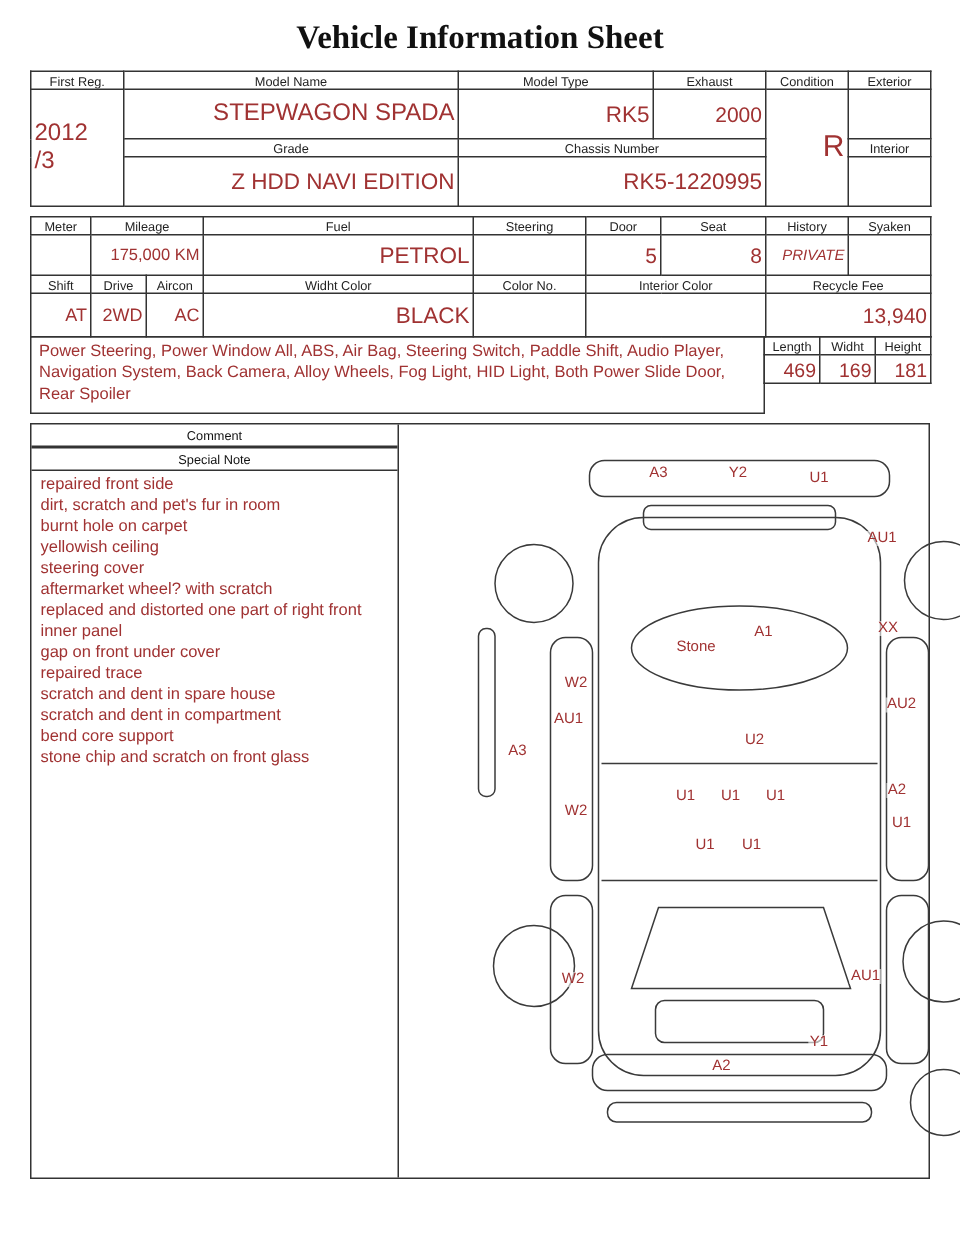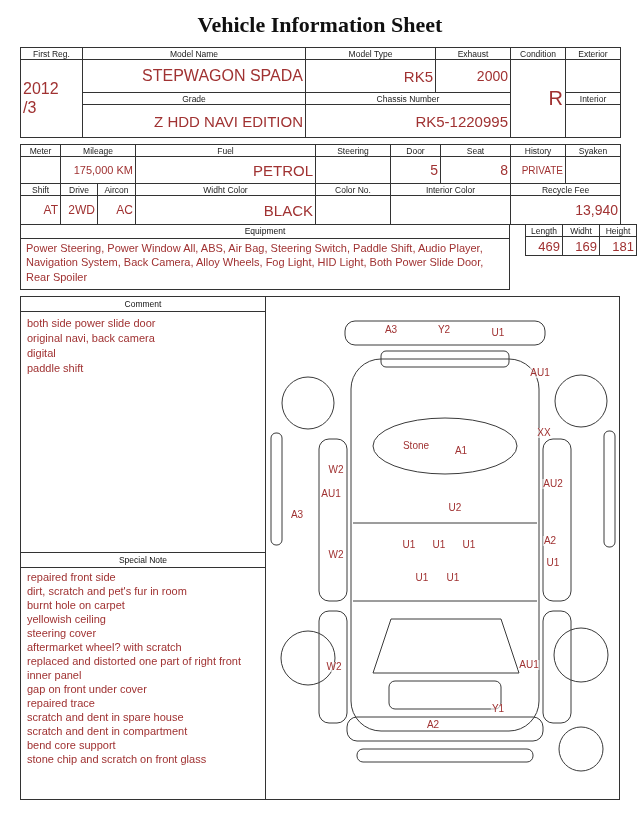--- a/index.html
+++ b/index.html
@@ -23,35 +23,35 @@
     font-weight: 400; font-size: 8.5px; color: #222; text-align: center;
     vertical-align: middle; white-space: nowrap;
   }
   tr.hrow th { height: 12px; }
   tr.vrow1 td { height: 33px; }
   tr.vrow2 td { height: 27px; }
   tr.vrow3 td { height: 29px; }
   .val { color: var(--accent); text-align: right; vertical-align: middle; }
   .v20 { font-size: 20px; } .v16 { font-size: 16px; } .v15 { font-size: 15px; }
   .v14 { font-size: 14px; } .v13 { font-size: 13px; } .v12 { font-size: 12px; }
-  .v11 { font-size: 11px; } .v10 { font-size: 10px; }
+  .v11 { font-size: 11px; } .v10 { font-size: 10px; font-style: italic; }
   td.first-reg { text-align: left; padding-left: 6px; font-size: 16px; white-space: pre-line; line-height: 1.15; }
   .gap { height: 6px; }
 
   .equip-row { display: flex; width: 600px; margin: -1px 0 0 20px; }
   .equip-left { width: 490px; border: 1px solid var(--border); }
   .equip-header { border-bottom: 1px solid var(--border); text-align: center; font-size: 8.5px; padding: 1px 0 2px; }
   .equip-text { font-size: 11px; line-height: 1.3; padding: 2px 5px; height: 50px; text-align: left; color: var(--accent); }
   .equip-right { width: 111px; margin-left: -1px; }
-  table.dims { margin-left: 16px; width: 111px; }
+  table.dims { margin-left: 0; width: 111px; }
   tr.dimv td { height: 19px; }
 
   .main {
     display: flex; width: 600px; height: 504px;
-    margin: 6px 0 0 20px; border: 1px solid var(--border);
+    margin: 6px 0 0 20px; border: 1px solid var(--border); gap: 48px;
   }
   .left-col { width: 245px; border-right: 1px solid var(--border); display: flex; flex-direction: column; }
   .box-header { text-align: center; font-size: 8.5px; padding: 2px 0; border-bottom: 1px solid var(--border); }
   .note-h { border-top: 1px solid var(--border); }
   .comment-body { color: var(--accent); font-size: 11px; line-height: 1.35; padding: 4px 6px; white-space: pre-line; height: 240px; text-align: left; }
   .note-body { color: var(--accent); font-size: 11px; line-height: 1.27; padding: 3px 6px; white-space: pre-line; flex: 1; text-align: left; }
 
   .diagram { position: relative; flex: 1; }
   .stage { position: absolute; left: -3px; top: 16px; width: 360px; height: 470px; }
   .stage svg { position: absolute; left: 0; top: 0; }
@@ -160,21 +160,20 @@
       <td class="val v15">BLACK</td>
       <td class="val"></td>
       <td colspan="2" class="val"></td>
       <td colspan="2" class="val v14">13,940</td>
     </tr>
   </tbody>
     </table>
 
   <div class="equip-row">
     <div class="equip-left">
-      <div class="equip-header">Equipment</div>
       <div class="equip-text">Power Steering, Power Window All, ABS, Air Bag, Steering Switch, Paddle Shift, Audio Player, Navigation System, Back Camera, Alloy Wheels, Fog Light, HID Light, Both Power Slide Door, Rear Spoiler</div>
     </div>
     <div class="equip-right">
       <table class="t dims">
         <colgroup>
             <col style="width:37px">
             <col style="width:37px">
             <col style="width:37px">
           </colgroup>
         <tbody>
@@ -189,24 +188,20 @@
           <td class="val v13">181</td>
         </tr>
       </tbody>
         </table>
     </div>
   </div>
 
   <div class="main">
     <div class="left-col">
       <div class="box-header">Comment</div>
-      <div class="comment-body">both side power slide door
-original navi, back camera
-digital
-paddle shift</div>
       <div class="box-header note-h">Special Note</div>
       <div class="note-body">repaired front side
 dirt, scratch and pet's fur in room
 burnt hole on carpet
 yellowish ceiling
 steering cover
 aftermarket wheel? with scratch
 replaced and distorted one part of right front inner panel
 gap on front under cover
 repaired trace
@@ -254,21 +249,21 @@
             <rect x="8" y="120" width="11" height="112" rx="5"></rect>
             <rect x="341" y="118" width="11" height="116" rx="5"></rect>
           </g>
         </svg>
       <span class="diag-label" style="left: 128px; top: 17px;">A3</span>
           <span class="diag-label" style="left: 181px; top: 17px;">Y2</span>
           <span class="diag-label" style="left: 235px; top: 20px;">U1</span>
           <span class="diag-label" style="left: 277px; top: 60px;">AU1</span>
           <span class="diag-label" style="left: 281px; top: 120px;">XX</span>
           <span class="diag-label" style="left: 153px; top: 133px;">Stone</span>
-          <span class="diag-label" style="left: 198px; top: 138px;">A1</span>
+          <span class="diag-label" style="left: 198px; top: 123px;">A1</span>
           <span class="diag-label" style="left: 73px; top: 157px;">W2</span>
           <span class="diag-label" style="left: 290px; top: 171px;">AU2</span>
           <span class="diag-label" style="left: 68px; top: 181px;">AU1</span>
           <span class="diag-label" style="left: 192px; top: 195px;">U2</span>
           <span class="diag-label" style="left: 34px; top: 202px;">A3</span>
           <span class="diag-label" style="left: 287px; top: 228px;">A2</span>
           <span class="diag-label" style="left: 146px; top: 232px;">U1</span>
           <span class="diag-label" style="left: 176px; top: 232px;">U1</span>
           <span class="diag-label" style="left: 206px; top: 232px;">U1</span>
           <span class="diag-label" style="left: 73px; top: 242px;">W2</span>

